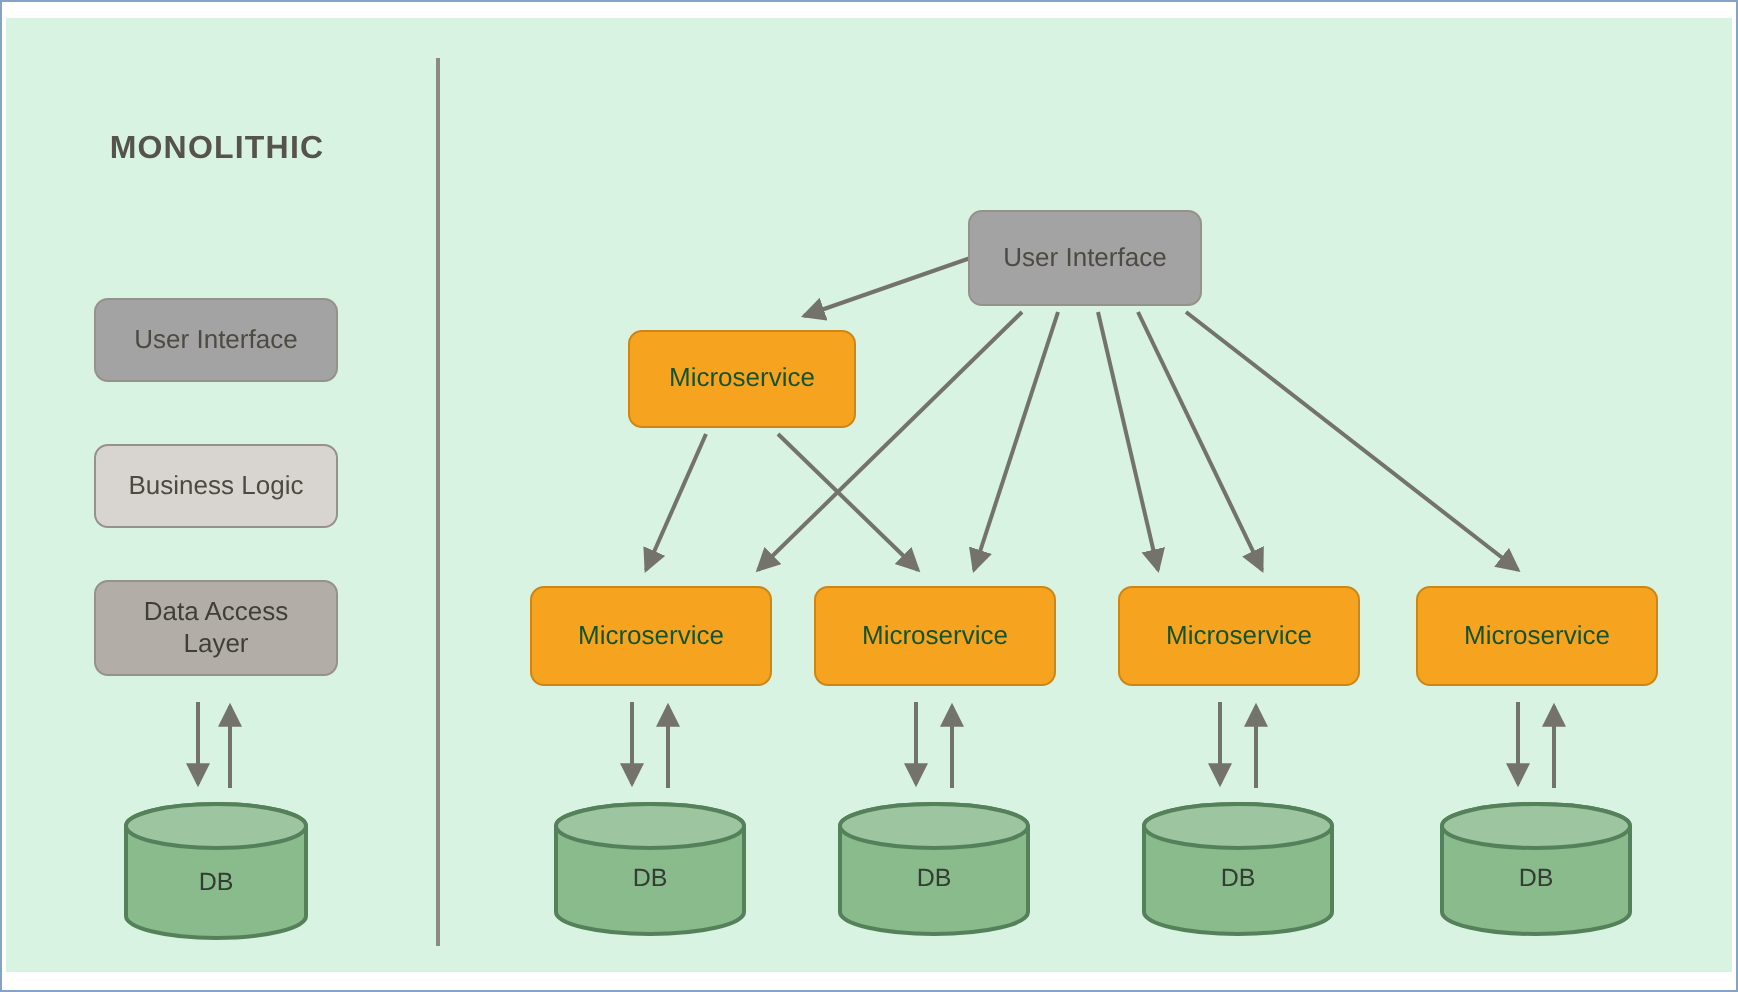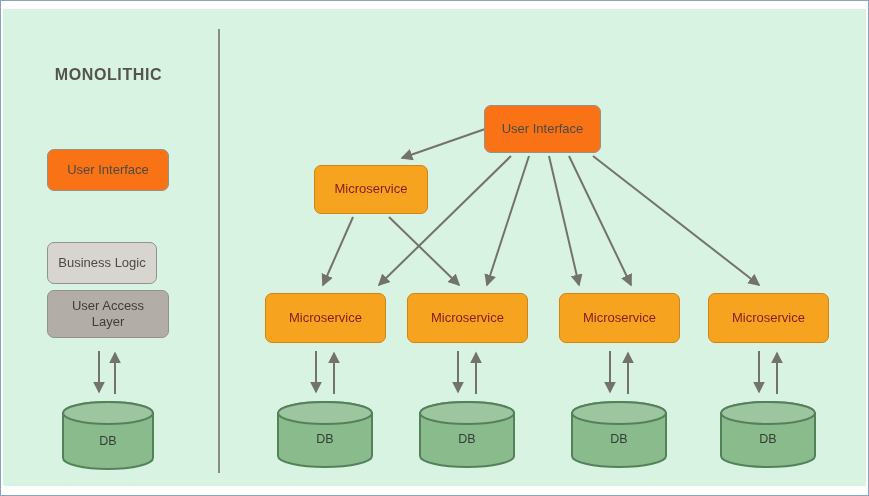--- a/index.html
+++ b/index.html
@@ -45,30 +45,30 @@
     align-items: center;
     justify-content: center;
     text-align: center;
     font-size: 13px;
     border-radius: 7px;
     box-sizing: border-box;
     line-height: 1.25;
     padding: 2px 6px;
   }
   .gray {
-    background: #f97316;
+    background: #a3a3a3;
     border: 1.5px solid #94928a;
     color: #4c4a42;
   }
   .gray.mid { background: #d8d5d0; }
   .gray.dark { background: #b2aea7; color: #403e38; }
   .orange {
     background: #f6a41f;
     border: 1.5px solid #cd8616;
-    color: #7f1d1d;
+    color: #14532d;
   }
   .arrow {
     stroke: #73736b;
     stroke-width: 2;
     marker-end: url(#ah);
   }
   .overlay text {
     font-family: "Liberation Sans", sans-serif;
     font-size: 12.5px;
     fill: #333d33;
@@ -144,22 +144,22 @@
       <ellipse cx="767" cy="412" rx="47" ry="11" fill="#9dc6a0" stroke="#55815a" stroke-width="2"></ellipse>
       <text x="767" y="442" text-anchor="middle">DB</text>
     </g>
   </svg>
 
   <div class="title" style="left:30px; top:38px; width:155px;margin-top:25px;">
     <div>MONOLITHIC</div>
   </div>
 
   <div class="box gray" style="left:46px; top:148px; width:122px; height:42px;">User Interface</div>
-  <div class="box gray mid" style="left:46px; top:221px; width:110px; height:42px;margin-top:20px;">Business Logic</div>
-  <div class="box gray dark" style="left:46px; top:289px; width:122px; height:48px;">User Access Layer</div>
+  <div class="box gray mid" style="left:46px; top:221px; width:122px; height:42px;">Business Logic</div>
+  <div class="box gray dark" style="left:46px; top:289px; width:122px; height:48px;">Data Access Layer</div>
 
 
   <div class="box gray" style="left:483px; top:104px; width:117px; height:48px;">User Interface</div>
 
   <div class="box orange" style="left:313px; top:164px; width:114px; height:49px;">Microservice</div>
 
   <div class="box orange" style="left:264px; top:292px; width:121px; height:50px;">Microservice</div>
   <div class="box orange" style="left:406px; top:292px; width:121px; height:50px;">Microservice</div>
   <div class="box orange" style="left:558px; top:292px; width:121px; height:50px;">Microservice</div>
   <div class="box orange" style="left:707px; top:292px; width:121px; height:50px;">Microservice</div>

